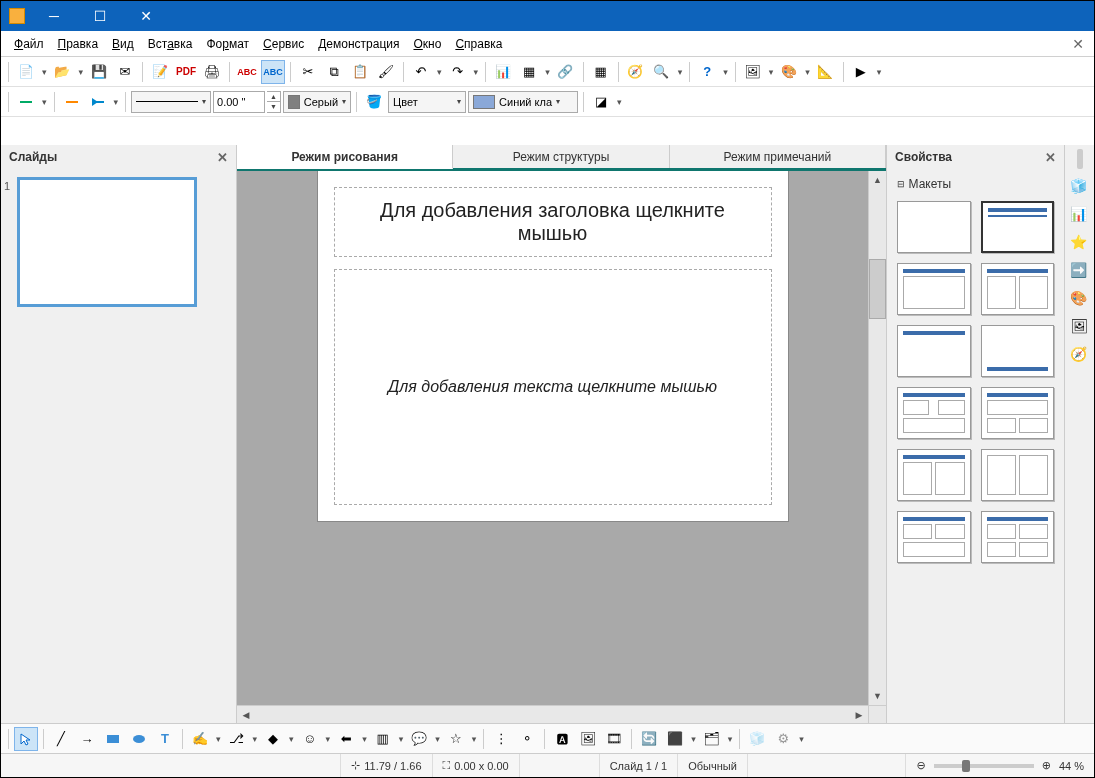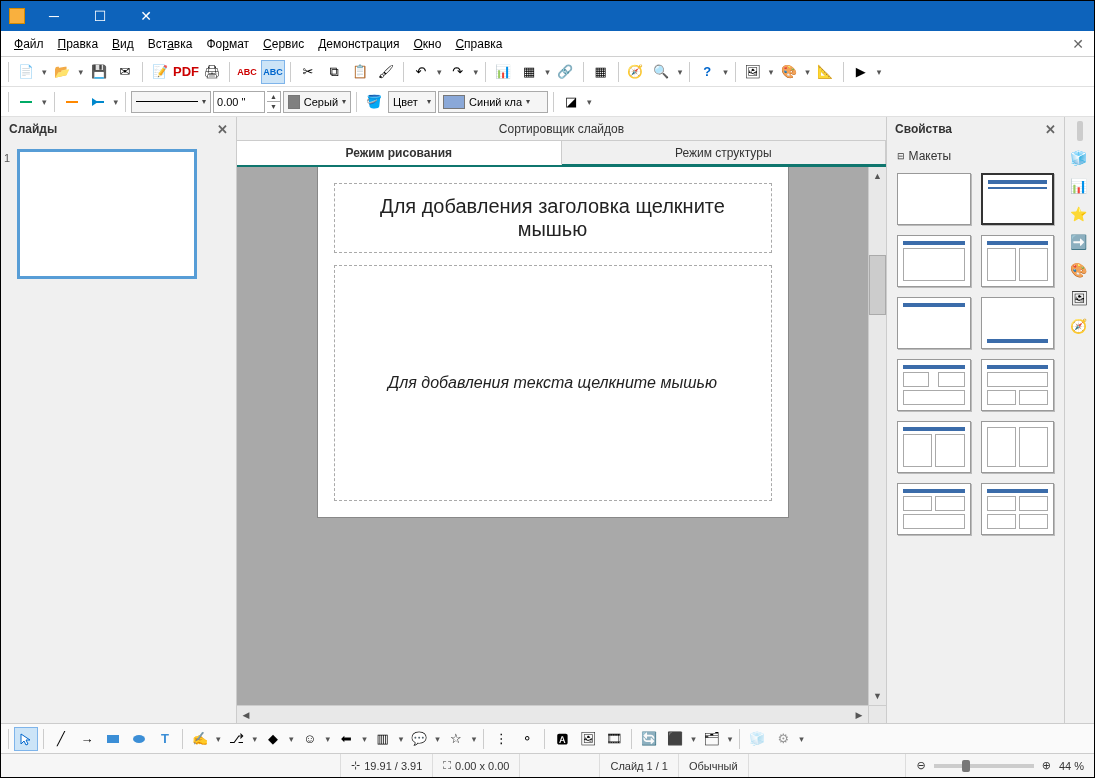--- a/index.html
+++ b/index.html
@@ -18,21 +18,21 @@
 .tbtn.active { background: #cce4f7; border-color: #7eb4ea; }
 .tsep { width: 1px; height: 20px; background: #ccc; margin: 0 3px; }
 .dd { font-size: 9px; color: #555; padding: 0 2px; }
 .tselect { height: 22px; font-size: 11px; border: 1px solid #aaa; background: #f5f5f5; padding: 0 4px; display: flex; align-items: center; }
 .tselect .sw { width: 22px; height: 14px; margin-right: 4px; border: 1px solid #777; }
 .tselect .ar { margin-left: 4px; font-size: 8px; color: #444; }
 .tinput { height: 22px; width: 52px; font-size: 11px; border: 1px solid #aaa; padding: 0 3px; }
 .spin { width: 14px; height: 22px; display: flex; flex-direction: column; border: 1px solid #aaa; border-left: none; }
 .spin div { flex: 1; display: flex; align-items: center; justify-content: center; font-size: 7px; color: #444; border-bottom: 1px solid #aaa; }
 .spin div:last-child { border: none; }
-.workarea { flex: 1; display: flex; min-height: 0; background: #fef9c3; }
+.workarea { flex: 1; display: flex; min-height: 0; background: #fef9c3; margin-top: 28px; }
 .slides-panel { width: 236px; background: #f0f0f0; display: flex; flex-direction: column; border-right: 1px solid #ccc; }
 .panel-head { height: 24px; display: flex; align-items: center; padding: 0 8px; font-size: 12px; font-weight: bold; color: #333; }
 .panel-head .x { margin-left: auto; font-size: 13px; color: #666; cursor: default; }
 .slides-body { flex: 1; padding: 8px; overflow: auto; }
 .thumb { width: 180px; height: 130px; border: 3px solid #579dd6; background: #fff; position: relative; margin-left: 8px; }
 .thumb .num { position: absolute; left: -16px; top: 0; font-size: 11px; color: #555; }
 .center { flex: 1; display: flex; flex-direction: column; background: #a9a9a9; min-width: 0; }
 .center-head { height: 24px; background: #f0f0f0; display: flex; align-items: center; justify-content: center; font-size: 12px; color: #333; border-bottom: 1px solid #ccc; }
 .tabs { height: 26px; background: #f0f0f0; display: flex; border-bottom: 3px solid #0f766e; }
 .tab { flex: 1; display: flex; align-items: center; justify-content: center; font-size: 12px; color: #333; border-right: 1px solid #ccc; cursor: default; }
@@ -100,21 +100,21 @@
     <div class="tsep"></div>
     <div class="tbtn">📄</div>
       <div class="dd">▾</div>
     <div class="tbtn">📂</div>
       <div class="dd">▾</div>
     <div class="tbtn">💾</div>
     <div class="tbtn">✉</div>
     <div class="tsep"></div>
     <div class="tbtn">📝</div>
     <div class="tbtn">
-        <span style="color:#c00;font-size:13px;font-weight:bold">PDF</span>
+        <span style="color:#c00;font-size:10px;font-weight:bold">PDF</span>
       </div>
     <div class="tbtn">🖨</div>
     <div class="tsep"></div>
     <div class="tbtn">
         <span style="color:#c00;font-size:9px;font-weight:bold">ABC</span>
       </div>
     <div class="tbtn active">
         <span style="color:#06c;font-size:9px;font-weight:bold">ABC</span>
       </div>
     <div class="tsep"></div>
@@ -185,21 +185,21 @@
         <div>▲</div>
         <div>▼</div>
       </div>
     <div class="tselect" style="width:68px">
       <div class="sw" style="background:#808080"></div>
       <span>Серый</span>
       <span class="ar">▾</span>
     </div>
     <div class="tsep"></div>
     <div class="tbtn">🪣</div>
-    <div class="tselect" style="width:48px">
+    <div class="tselect" style="width:78px">
       <span>Цвет</span>
       <span class="ar" style="margin-left:auto">▾</span>
     </div>
     <div class="tselect" style="width:110px">
       <div class="sw" style="background:#8aa8d8"></div>
       <span>Синий кла</span>
       <span class="ar">▾</span>
     </div>
     <div class="tsep"></div>
     <div class="tbtn">◪</div>
@@ -214,29 +214,29 @@
         <span class="x">✕</span>
       </div>
       <div class="slides-body">
         <div class="thumb">
           <div class="num">1</div>
         </div>
       </div>
     </div>
 
     <div class="center">
-      <div class="center-head">
-        <span>Сортировщик слайдов</span>
-      </div>
       <div class="tabs">
         <div class="tab active">
             <span>Режим рисования</span>
           </div>
         <div class="tab">
             <span>Режим структуры</span>
+          </div>
+        <div class="tab">
+            <span>Режим примечаний</span>
           </div>
       </div>
       <div class="canvas-wrap">
         <div class="canvas-area">
           <div class="slide">
             <div class="ph title">
                 <span>Для добавления заголовка щелкните мышью</span>
               </div>
             <div class="ph body">
                 <span>Для добавления текста щелкните мышью</span>
@@ -418,21 +418,21 @@
     <div class="tsep"></div>
     <div class="tbtn" style="opacity:.4">🧊</div>
     <div class="tbtn" style="opacity:.4">⚙</div>
     <div class="dd">▾</div>
   </div>
 
   <div class="statusbar">
     <div class="cell" style="width:340px"></div>
     <div class="cell">
       <span>⊹</span>
-      <span>19.91 / 3.91</span>
+      <span>11.79 / 1.66</span>
     </div>
     <div class="cell">
       <span>⛶</span>
       <span>0.00 x 0.00</span>
     </div>
     <div class="cell" style="width:80px"></div>
     <div class="cell">
         <span>Слайд 1 / 1</span>
       </div>
     <div class="cell">

